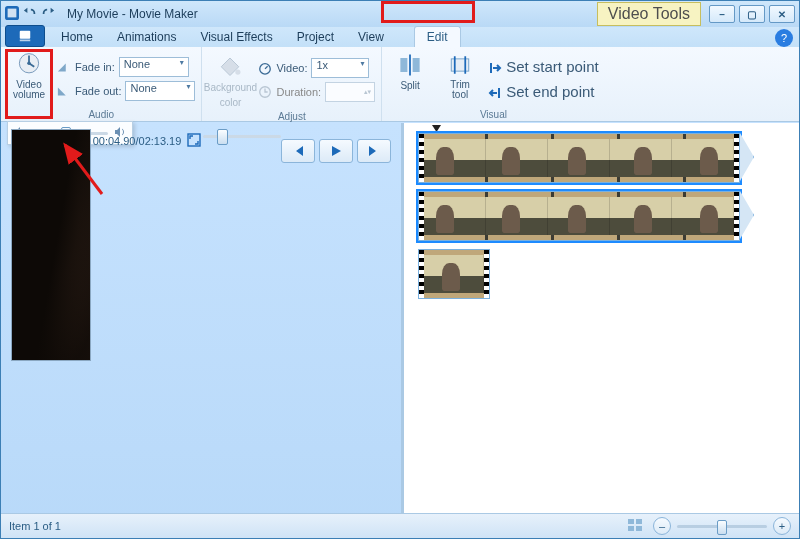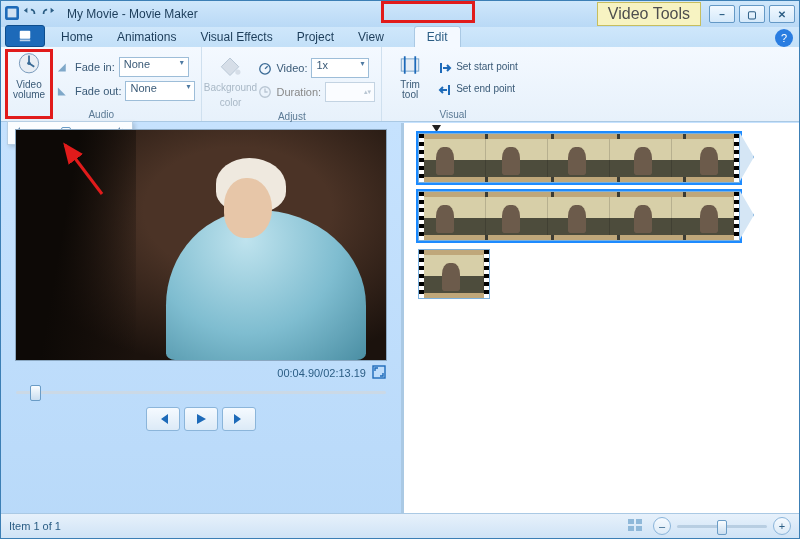--- a/index.html
+++ b/index.html
@@ -32,28 +32,28 @@
   .bigbtn svg{width:28px;height:28px}
   .fade-rows{display:flex;flex-direction:column;gap:4px;justify-content:center}
   .fade-row{display:flex;align-items:center;gap:4px;font-size:11px;color:#3a5a77}
   .fade-row svg{width:14px;height:12px}
   .combo{width:60px;height:18px;border:1px solid #9dbdd8;background:#fff;display:flex;padding:0 4px;justify-content:space-between;font-size:11px}
   .combo .chev{font-size:8px;color:#4e7aa2}
   .smallrow{display:flex;align-items:center;gap:4px;font-size:11px;color:#888}
   .smallrow.enabled{color:#3a5a77}
   .smallrow svg{width:14px;height:14px}
   .spin{width:42px;height:18px;border:1px solid #c3d3e2;background:#fafcff;display:flex;align-items:center;padding:0 3px;justify-content:space-between}
-  .tiny-link{display:flex;align-items:flex-start;gap:4px;font-size:10px;color:#3a5a77}
+  .tiny-link{display:flex;align-items:flex-end;gap:4px;font-size:15px;color:#3a5a77}
   
   .flyout{position:absolute;left:6px;top:120px;width:112px;height:22px;background:#fbfdff;border:1px solid #b7cfe4;box-shadow:2px 2px 4px rgba(0,0,0,.15);display:flex;align-items:center;padding:0 6px;gap:6px}
   .slider-track{flex:1;height:3px;background:#cbd9e6;position:relative;border-radius:2px}
   .slider-thumb{position:absolute;top:-5px;width:8px;height:13px;background:linear-gradient(#fafdff,#cadef0);border:1px solid #6a9cc6;border-radius:2px}
   
   .content{position:absolute;top:122px;left:0;right:0;bottom:24px;display:flex}
-  .preview-pane{width:400px;display:flex;flex-direction:column;align-items:center;padding:6px 10px 0 10px;box-sizing:border-box}
+  .preview-pane{width:400px;display:flex;flex-direction:row;align-items:flex-start;padding:6px 10px 0 10px;box-sizing:border-box}
   .preview{width:370px;height:230px;background:#1a1512;border:1px solid #8aa7c1;position:relative;overflow:hidden}
   .timebar{width:370px;display:flex;justify-content:flex-end;align-items:center;gap:6px;padding:4px 2px;font-size:11px;color:#2b5d84}
   .playslider{width:370px;height:10px;position:relative;margin-top:2px}
   .playslider .tr{position:absolute;top:4px;left:0;right:0;height:3px;background:#cbd9e6;border-radius:2px}
   .playslider .th{position:absolute;top:-2px;left:14px;width:9px;height:14px;background:linear-gradient(#fafdff,#cadef0);border:1px solid #6a9cc6;border-radius:2px}
   .controls{display:flex;gap:4px;margin-top:10px}
   .ctrlbtn{width:32px;height:22px;border:1px solid #8bb5da;border-radius:3px;background:linear-gradient(#f5faff,#dceaf7);display:flex;align-items:center;justify-content:center;color:#1d6ab9}
   .ctrlbtn svg{width:14px;height:14px;fill:#1d6ab9}
   .timeline-pane{flex:1;border-left:3px solid #aac9e4;background:#fff;padding:0 8px 0 14px;overflow:hidden}
   .clip-row{margin-top:10px;height:48px;display:flex;position:relative}
@@ -200,20 +200,28 @@
           </div>
         </div>
       </div>
       <div class="group-title">Adjust</div>
     </div>
 
     <div class="group" style="border-right:none">
       <div class="group-body">
         <div class="bigbtn">
           <svg viewBox="0 0 32 32">
+              <rect x="5" y="8" width="8" height="16" fill="#8fb8d9"></rect>
+              <rect x="19" y="8" width="8" height="16" fill="#8fb8d9"></rect>
+              <path d="M16 4v24" stroke="#1d6ab9" stroke-width="2"></path>
+            </svg>
+          <span>Split</span>
+        </div>
+        <div class="bigbtn">
+          <svg viewBox="0 0 32 32">
               <rect x="6" y="9" width="20" height="14" fill="#e6eef6" stroke="#6a9cc6"></rect>
               <path d="M10 6v20M22 6v20" stroke="#1d6ab9" stroke-width="2"></path>
             </svg>
           <span style="white-space:pre-line;line-height:10px">Trim
 tool</span>
         </div>
         <div class="fade-rows" style="gap:8px">
           <div class="tiny-link">
             <svg viewBox="0 0 14 14" width="14" height="14">
                 <path d="M3 2v10M5 7h7" stroke="#1d6ab9" stroke-width="2"></path>

